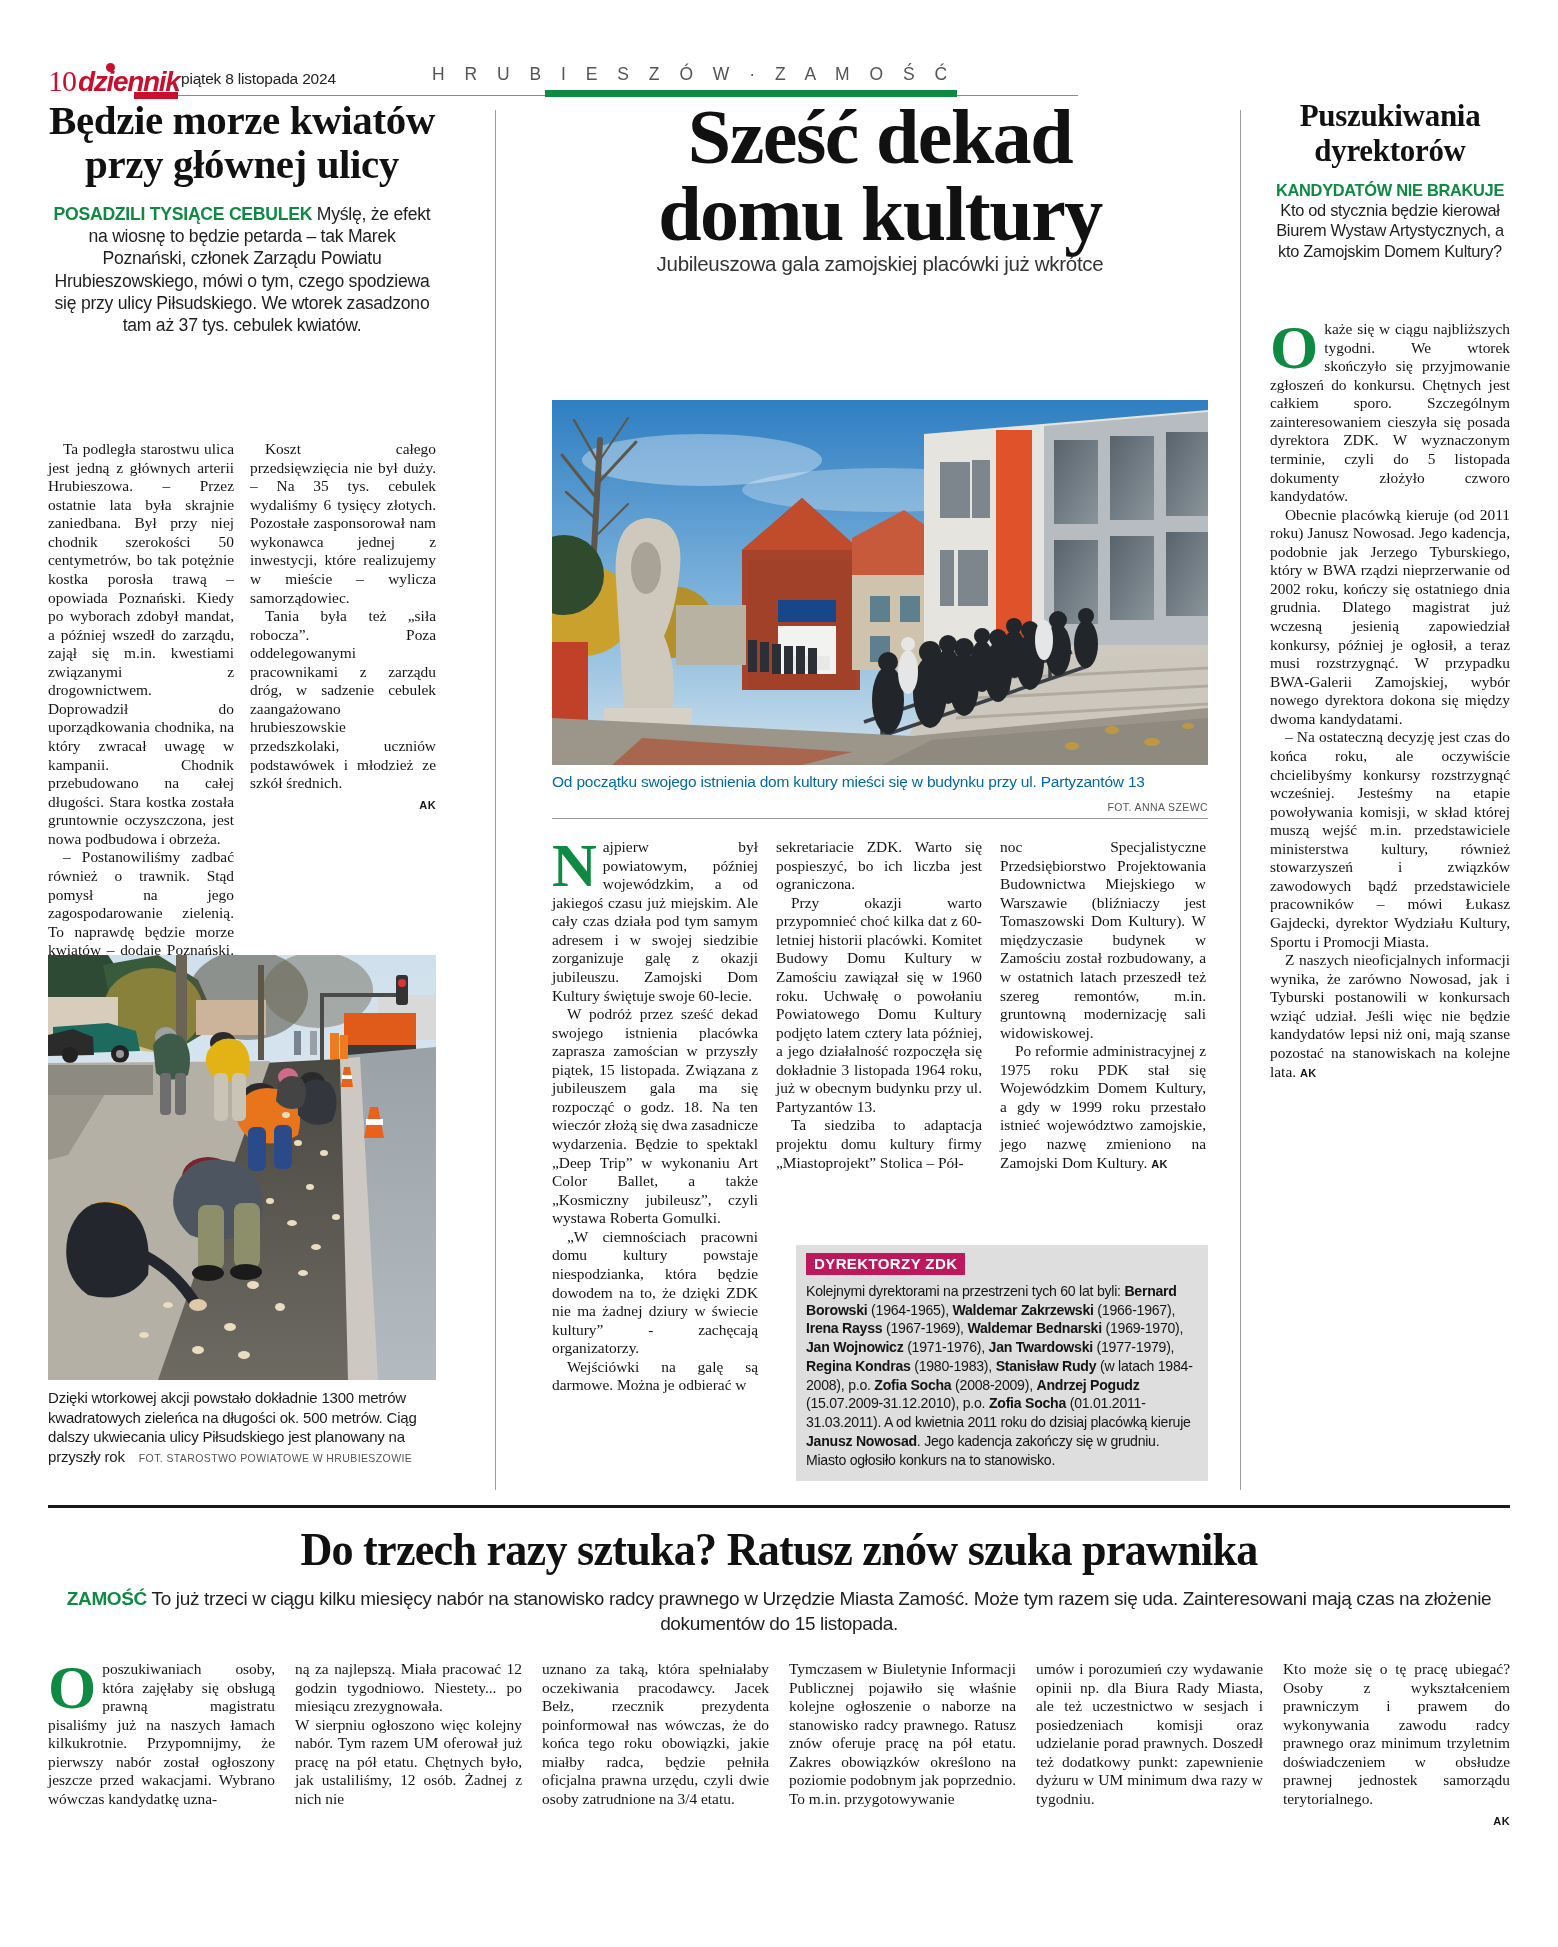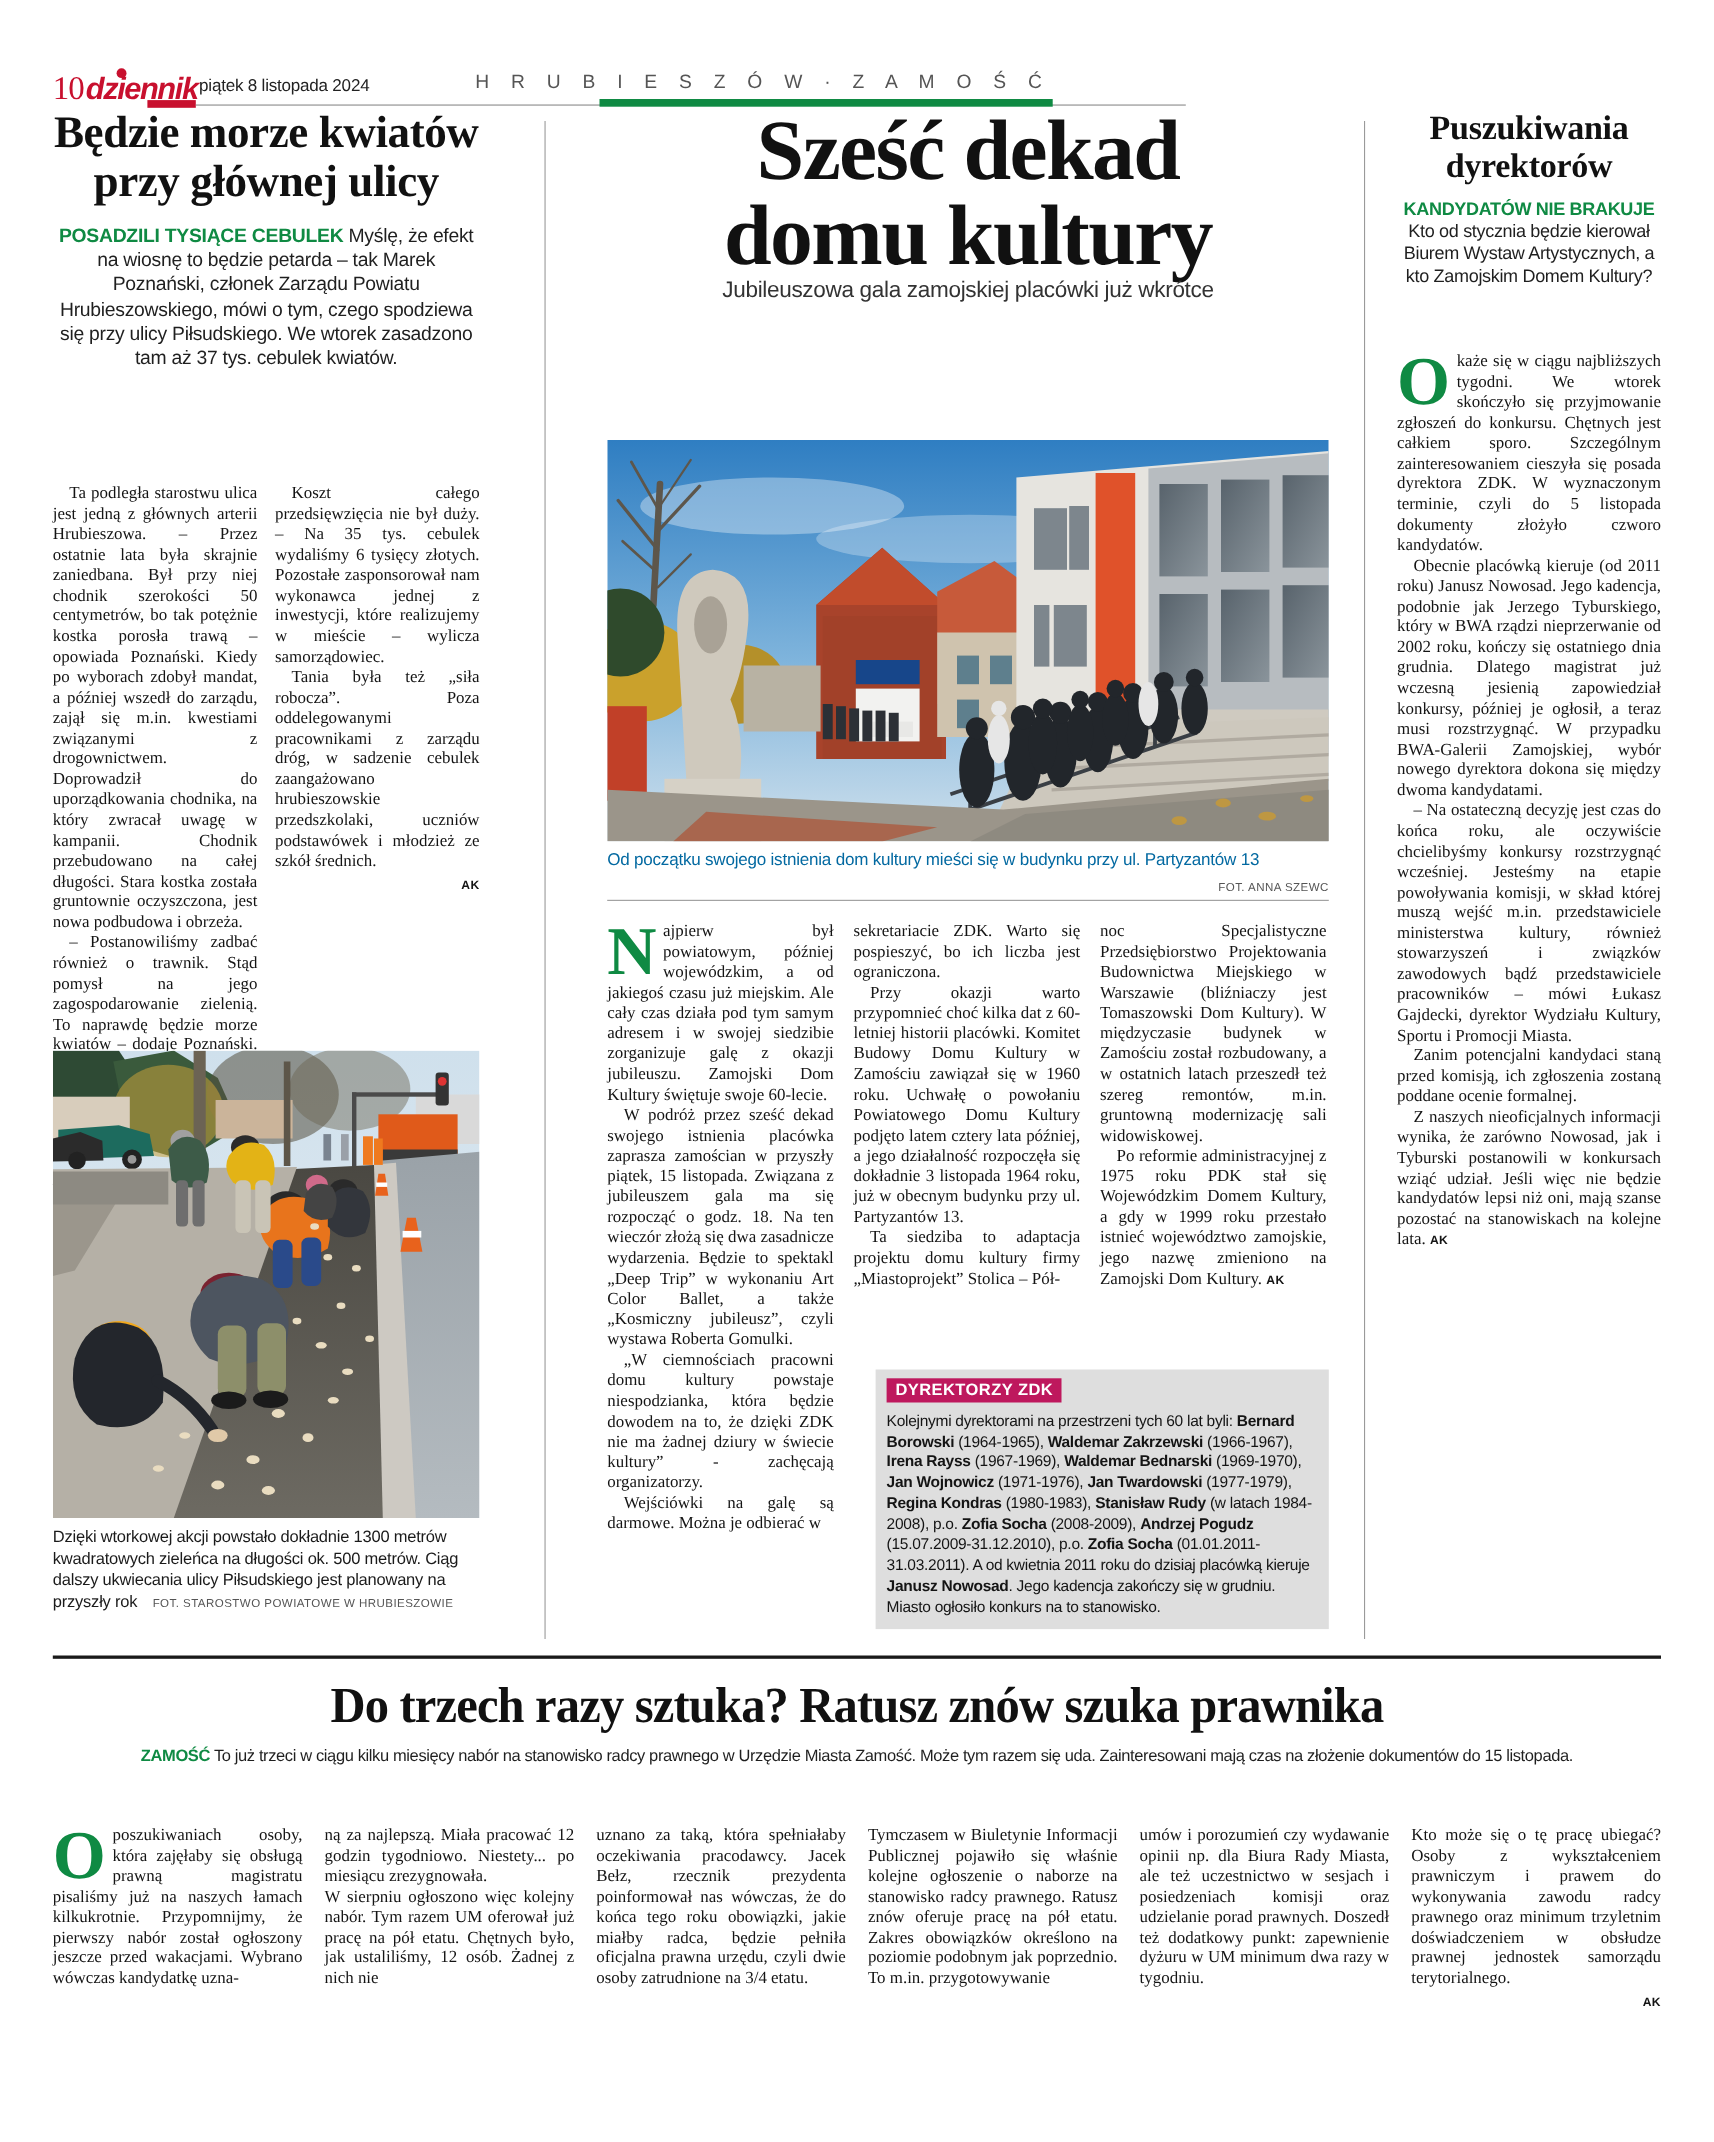--- a/index.html
+++ b/index.html
@@ -130,21 +130,21 @@
 
   
   .hl-bottom {
     position:absolute; left:48px; top:1523px; width:1462px;
     font-family:"Liberation Serif", serif; font-weight:700; font-size:46px;
     text-align:center; color:#111; letter-spacing:-0.8px; margin:0;
     transform:scaleX(0.96); transform-origin:center;
   }
   .lead-bottom {
     position:absolute; left:48px; top:1587px; width:1462px;
-    font-family:"Liberation Sans", sans-serif; font-size:15px; line-height:1.3;
+    font-family:"Liberation Sans", sans-serif; font-size:19px; line-height:1.3;
     text-align:center; color:#1f1f1f; letter-spacing:-0.35px;
   }
   .lead-bottom .kicker { color:#0f8a43; font-weight:700; }
 
   .bottom-body { position:absolute; left:48px; top:1660px; width:1462px; display:flex; gap:20px; }
   .bottom-body .col { width:230px; }
 
   
   .ph { position:absolute; inset:0; }
 </style>
@@ -506,21 +506,20 @@
   <div class="right-col">
     <h2 class="hl-right">Puszukiwania dyrektorów</h2>
     <div class="lead-right">
       <span class="kicker">KANDYDATÓW NIE BRAKUJE</span><span> Kto od stycznia będzie kierował Biurem Wystaw Artystycznych, a kto Zamojskim Domem Kultury?</span>
     </div>
   </div>
   <div class="right-body bodytext">
     <p class="noind"><span class="dropcap">O</span><span>każe się w ciągu najbliższych tygodni. We wtorek skończyło się przyjmowanie zgłoszeń do konkursu. Chętnych jest całkiem sporo. Szczególnym zainteresowaniem cieszyła się posada dyrektora ZDK. W wyznaczonym terminie, czyli do 5 listopada dokumenty złożyło czworo kandydatów.</span></p>
     <p>Obecnie placówką kieruje (od 2011 roku) Janusz Nowosad. Jego kadencja, podobnie jak Jerzego Tyburskiego, który w BWA rządzi nieprzerwanie od 2002 roku, kończy się ostatniego dnia grudnia. Dlatego magistrat już wczesną jesienią zapowiedział konkursy, później je ogłosił, a teraz musi rozstrzygnąć. W przypadku BWA-Galerii Zamojskiej, wybór nowego dyrektora dokona się między dwoma kandydatami.</p>
     <p>– Na ostateczną decyzję jest czas do końca roku, ale oczywiście chcielibyśmy konkursy rozstrzygnąć wcześniej. Jesteśmy na etapie powoływania komisji, w skład której muszą wejść m.in. przedstawiciele ministerstwa kultury, również stowarzyszeń i związków zawodowych bądź przedstawiciele pracowników – mówi Łukasz Gajdecki, dyrektor Wydziału Kultury, Sportu i Promocji Miasta.</p>
-    <p>Zanim potencjalni kandydaci staną przed komisją, ich zgłoszenia zostaną poddane ocenie formalnej.</p>
     <p><span>Z naszych nieoficjalnych informacji wynika, że zarówno Nowosad, jak i Tyburski postanowili w konkursach wziąć udział. Jeśli więc nie będzie kandydatów lepsi niż oni, mają szanse pozostać na stanowiskach na kolejne lata.</span> <span class="sig">AK</span></p>
   </div>
 
   <div class="hr-thick"></div>
   <h1 class="hl-bottom">Do trzech razy sztuka? Ratusz znów szuka prawnika</h1>
   <div class="lead-bottom">
     <span class="kicker">ZAMOŚĆ</span><span> To już trzeci w ciągu kilku miesięcy nabór na stanowisko radcy prawnego w Urzędzie Miasta Zamość. Może tym razem się uda. Zainteresowani mają czas na złożenie dokumentów do 15 listopada.</span>
   </div>
 
   <div class="bottom-body">

